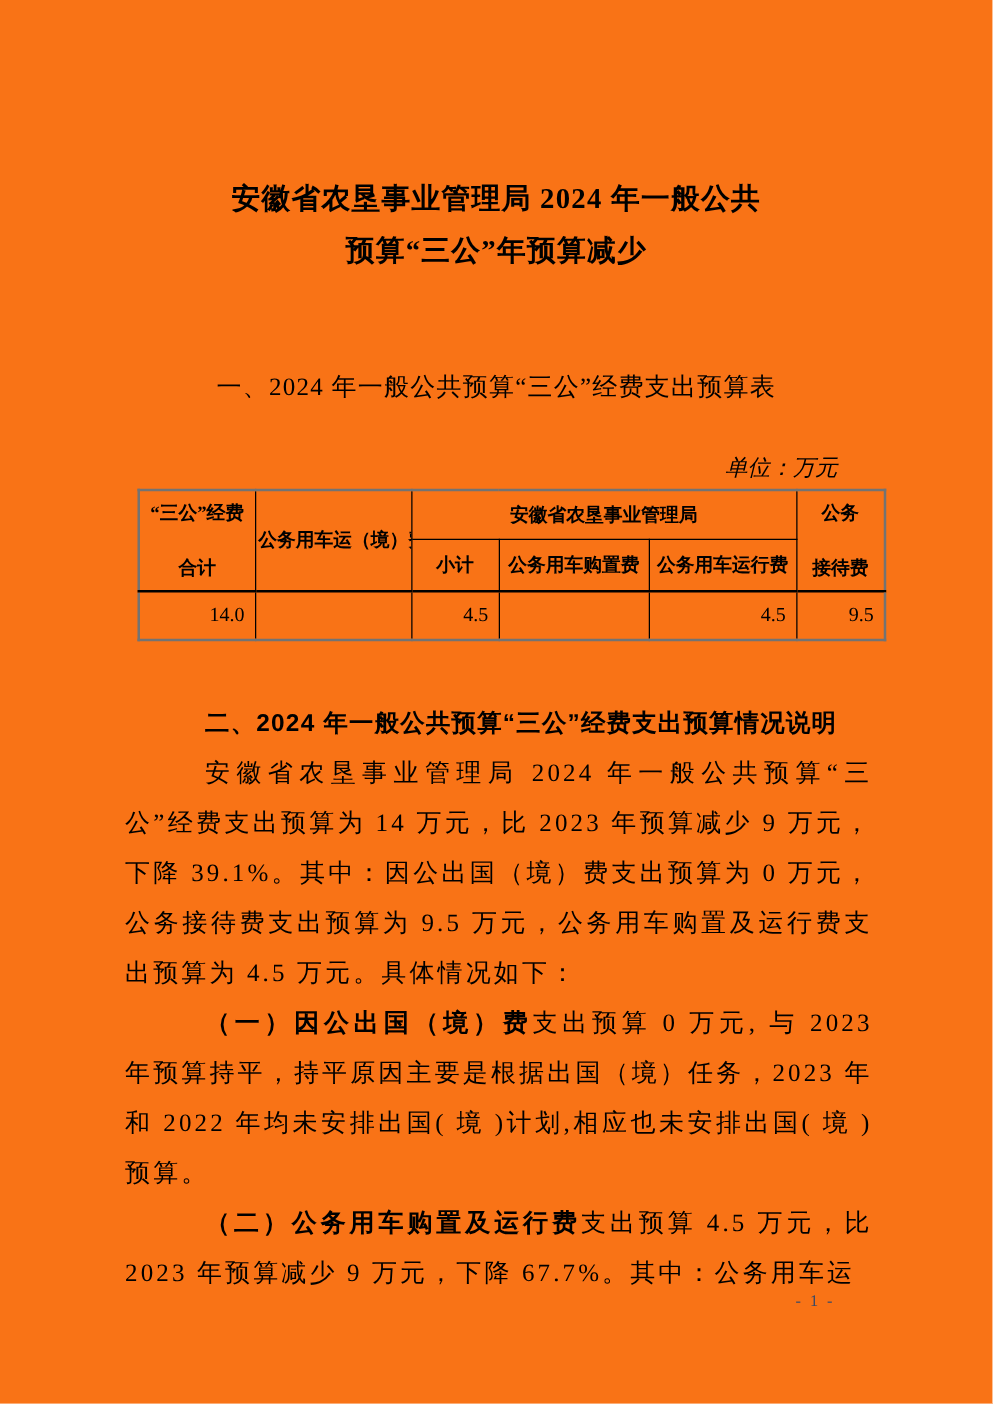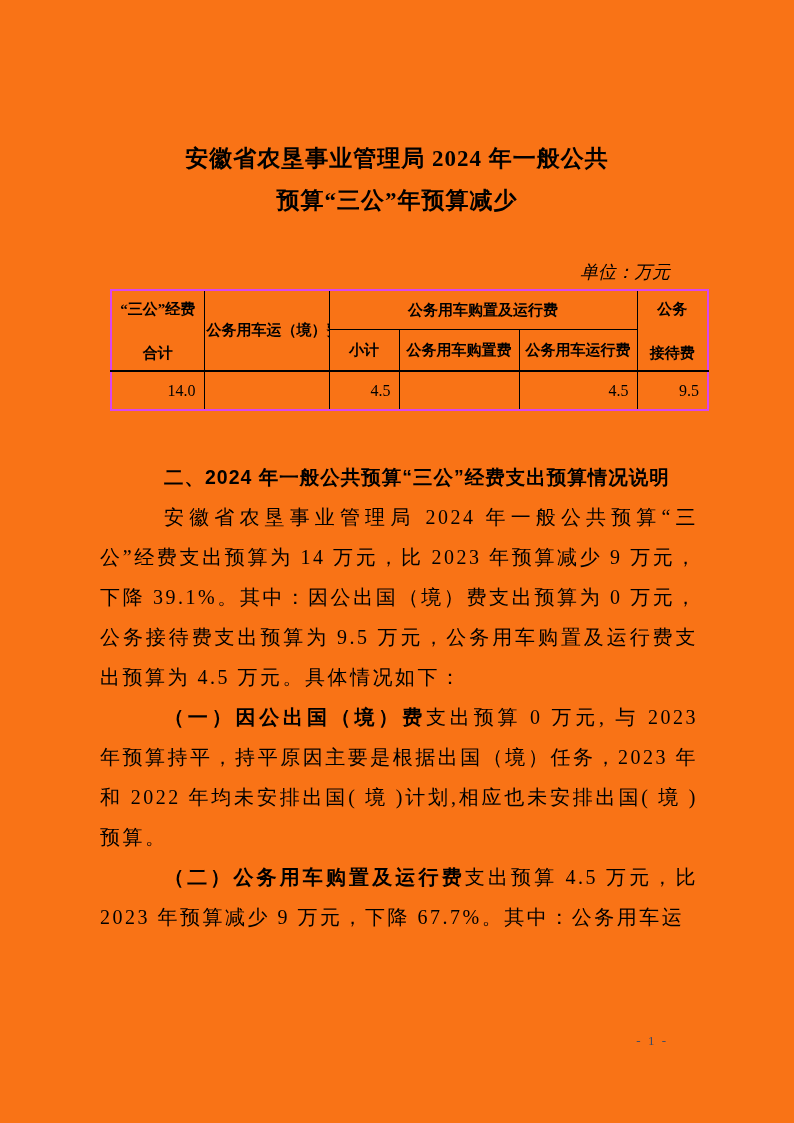--- a/index.html
+++ b/index.html
@@ -48,21 +48,21 @@
     border:1px solid #000;
     padding:0 2px;
     font-weight:bold;
     font-size:15px;
     text-align:center;
     vertical-align:middle;
     letter-spacing:0;
     white-space:nowrap;
     overflow:hidden;
   }
-  table.budget{border:2px solid #d946ef;}
+  table.budget{border:2px solid #737373;}
   table.budget tr.hdr1 th{height:38px;}
   table.budget tr.hdr2 th{height:40px;}
   table.budget tr.data td{
     height:37px;
     font-weight:normal;
     font-size:16px;
     text-align:right;
     padding-right:8px;
     border-top:2px solid #000;
   }
@@ -106,20 +106,21 @@
 </head>
 <body>
 
 <div class="page">
 
   <div class="doc-title">
     <div>安徽省农垦事业管理局 2024 年一般公共</div>
     <div>预算“三公”年预算减少</div>
   </div>
 
+  <div class="sec1-heading">一、2024 年一般公共预算“三公”经费支出预算表</div>
 
   <div class="unit-label">单位：万元</div>
 
   <table class="budget">
     <colgroup>
       <col style="width:93px">
       <col style="width:125px">
       <col style="width:70px">
       <col style="width:120px">
       <col style="width:118px">
@@ -127,21 +128,21 @@
     </colgroup>
     <tbody>
         <tr class="hdr1">
       <th rowspan="2">
         <div class="stack">
           <div>“三公”经费</div>
           <div>合计</div>
         </div>
       </th>
       <th rowspan="2">公务用车运（境）费</th>
-      <th colspan="3">公务用车购置及运行费</th>
+      <th colspan="3">安徽省农垦事业管理局</th>
       <th rowspan="2">
         <div class="stack">
           <div>公务</div>
           <div>接待费</div>
         </div>
       </th>
     </tr>
     <tr class="hdr2">
       <th>小计</th>
       <th>公务用车购置费</th>

